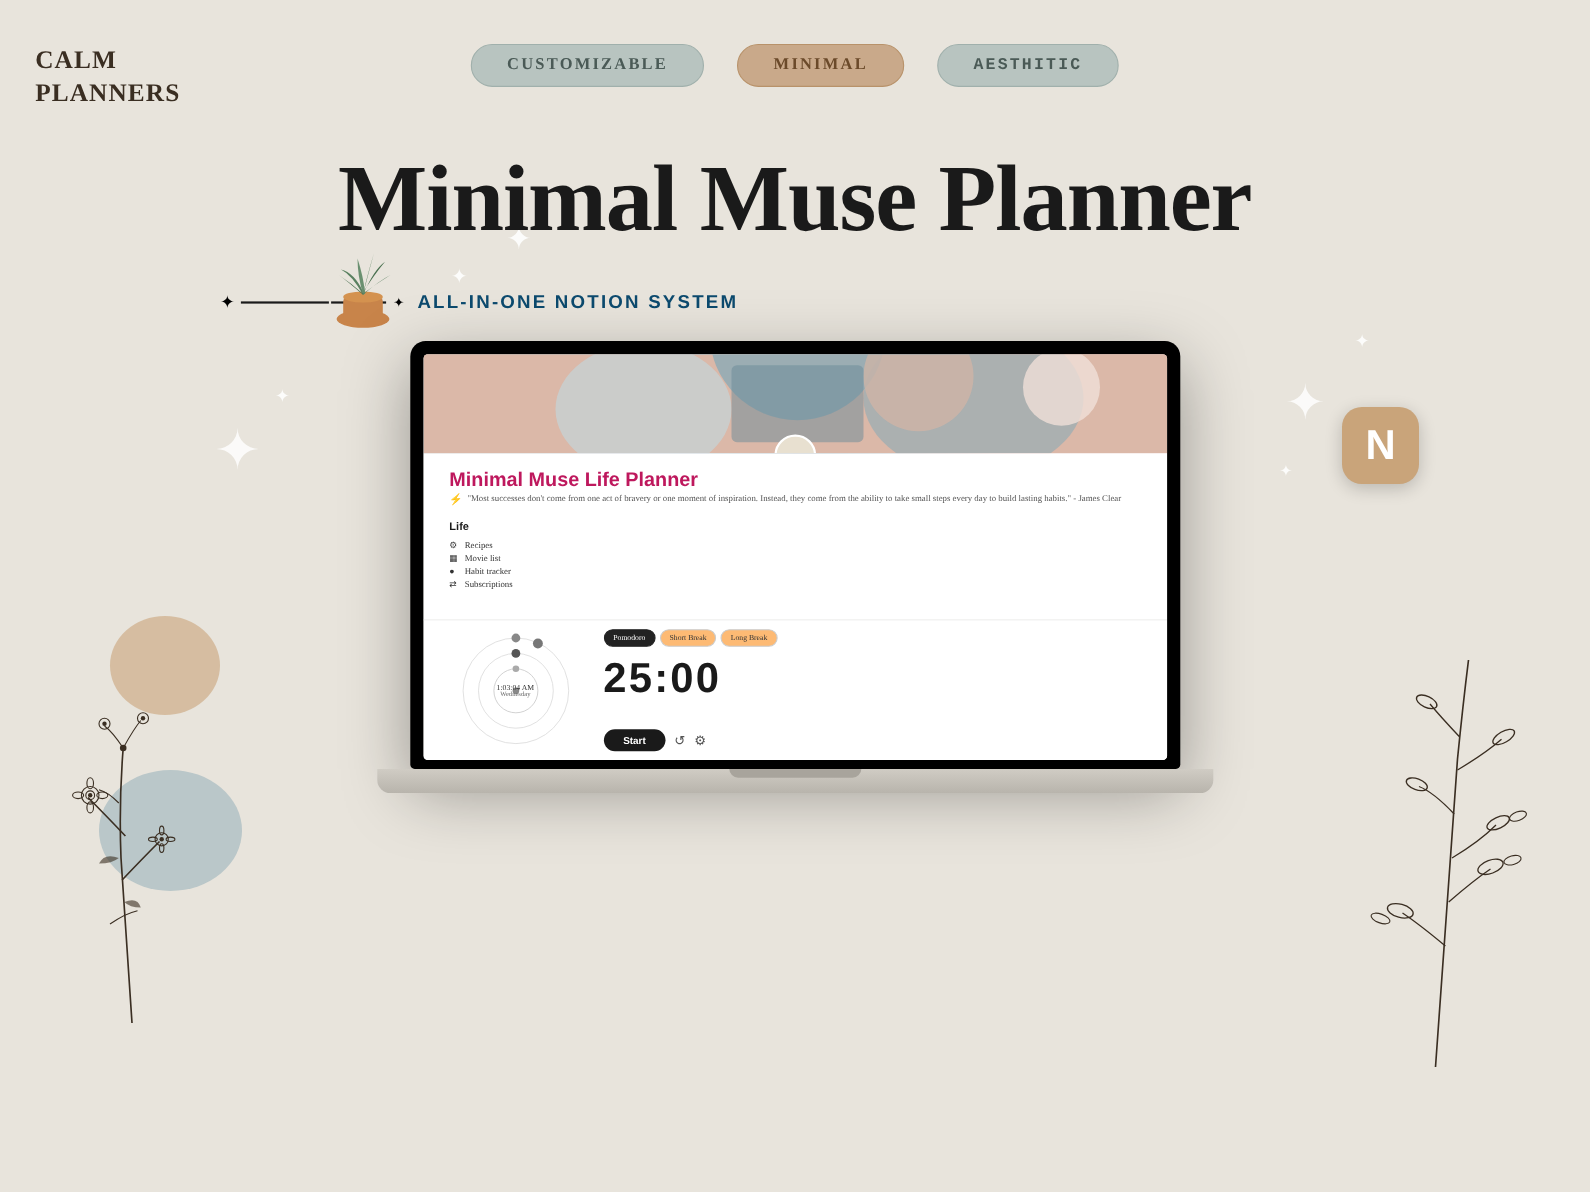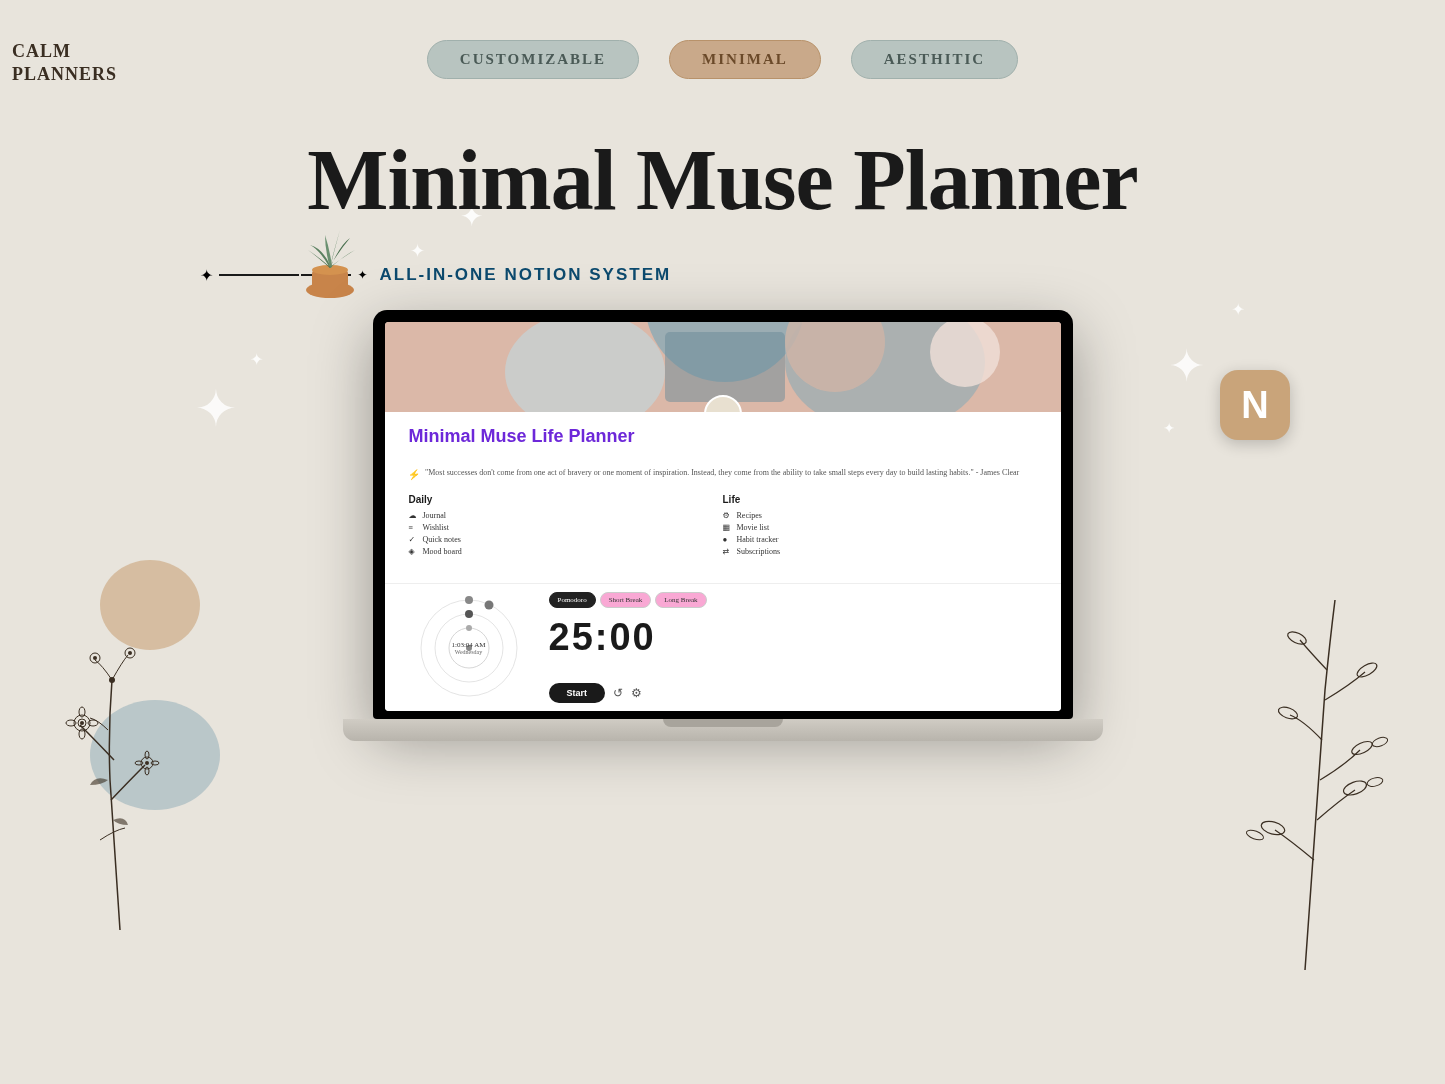--- a/index.html
+++ b/index.html
@@ -20,24 +20,24 @@
       left: 0;
       right: 0;
       display: flex;
       align-items: center;
       justify-content: center;
       gap: 30px;
     }
 
     .brand {
       position: absolute;
-      left: 12px;
+      left: 32px;
       top: 40px;
       font-family: Georgia, serif;
-      font-size: 18px;
+      font-size: 23px;
       font-weight: bold;
       color: #3a2e22;
       line-height: 1.3;
       letter-spacing: 1px;
     }
 
     .badge {
       padding: 10px 32px;
       border-radius: 30px;
       font-family: Georgia, serif;
@@ -56,20 +56,21 @@
     .badge-minimal {
       background: #c9a98a;
       color: #6b4a2a;
       border: 1px solid #b8926a;
     }
 
     .badge-aesthetic {
       background: #b8c4c0;
       color: #4a5a56;
       border: 1px solid #a0b0ac;
+      font-family: Liberation Mono, monospace;
     }
 
     
     .main-title {
       position: absolute;
       top: 130px;
       left: 0;
       right: 0;
       text-align: center;
       font-family: Georgia, 'Times New Roman', serif;
@@ -148,22 +149,22 @@
 
     .screen-body {
       background: #fff;
       padding: 14px 24px 12px 24px;
     }
 
     .screen-planner-title {
       font-family: Arial, sans-serif;
       font-size: 18px;
       font-weight: bold;
-      color: #6d28d9;
-      margin-bottom: 20px;
+      color: #be185d;
+      margin-bottom: 0;
     }
 
     .screen-quote {
       font-size: 8px;
       color: #555;
       margin-bottom: 12px;
       display: flex;
       gap: 4px;
       line-height: 1.5;
     }
@@ -259,21 +260,21 @@
       gap: 4px;
       margin-bottom: 8px;
     }
 
     .pomo-tab {
       padding: 3px 8px;
       border: 1px solid #ccc;
       border-radius: 20px;
       font-size: 7px;
       color: #333;
-      background: #f9a8d4;
+      background: #fdba74;
     }
 
     .pomo-tab-active {
       background: #222;
       color: #fff;
       border-color: #222;
     }
 
     .pomo-timer {
       font-size: 38px;
@@ -543,39 +544,20 @@
       <div class="screen-body">
         <div class="screen-planner-title">Minimal Muse Life Planner</div>
 
         <div class="screen-quote">
           <span class="quote-icon">⚡</span>
           <span>"Most successes don't come from one act of bravery or one moment of inspiration. Instead, they come from the ability to take small steps every day to build lasting habits." - James Clear</span>
         </div>
 
         <div class="screen-columns">
 
-          <div class="screen-col">
-            <div class="col-title">Daily</div>
-            <div class="col-item">
-              <span class="col-icon">☁</span>
-              <span>Journal</span>
-            </div>
-            <div class="col-item">
-              <span class="col-icon">≡</span>
-              <span>Wishlist</span>
-            </div>
-            <div class="col-item">
-              <span class="col-icon">✓</span>
-              <span>Quick notes</span>
-            </div>
-            <div class="col-item">
-              <span class="col-icon">◈</span>
-              <span>Mood board</span>
-            </div>
-          </div>
 
           <div class="screen-col">
             <div class="col-title">Life</div>
             <div class="col-item">
               <span class="col-icon">⚙</span>
               <span>Recipes</span>
             </div>
             <div class="col-item">
               <span class="col-icon">▦</span>
               <span>Movie list</span>

